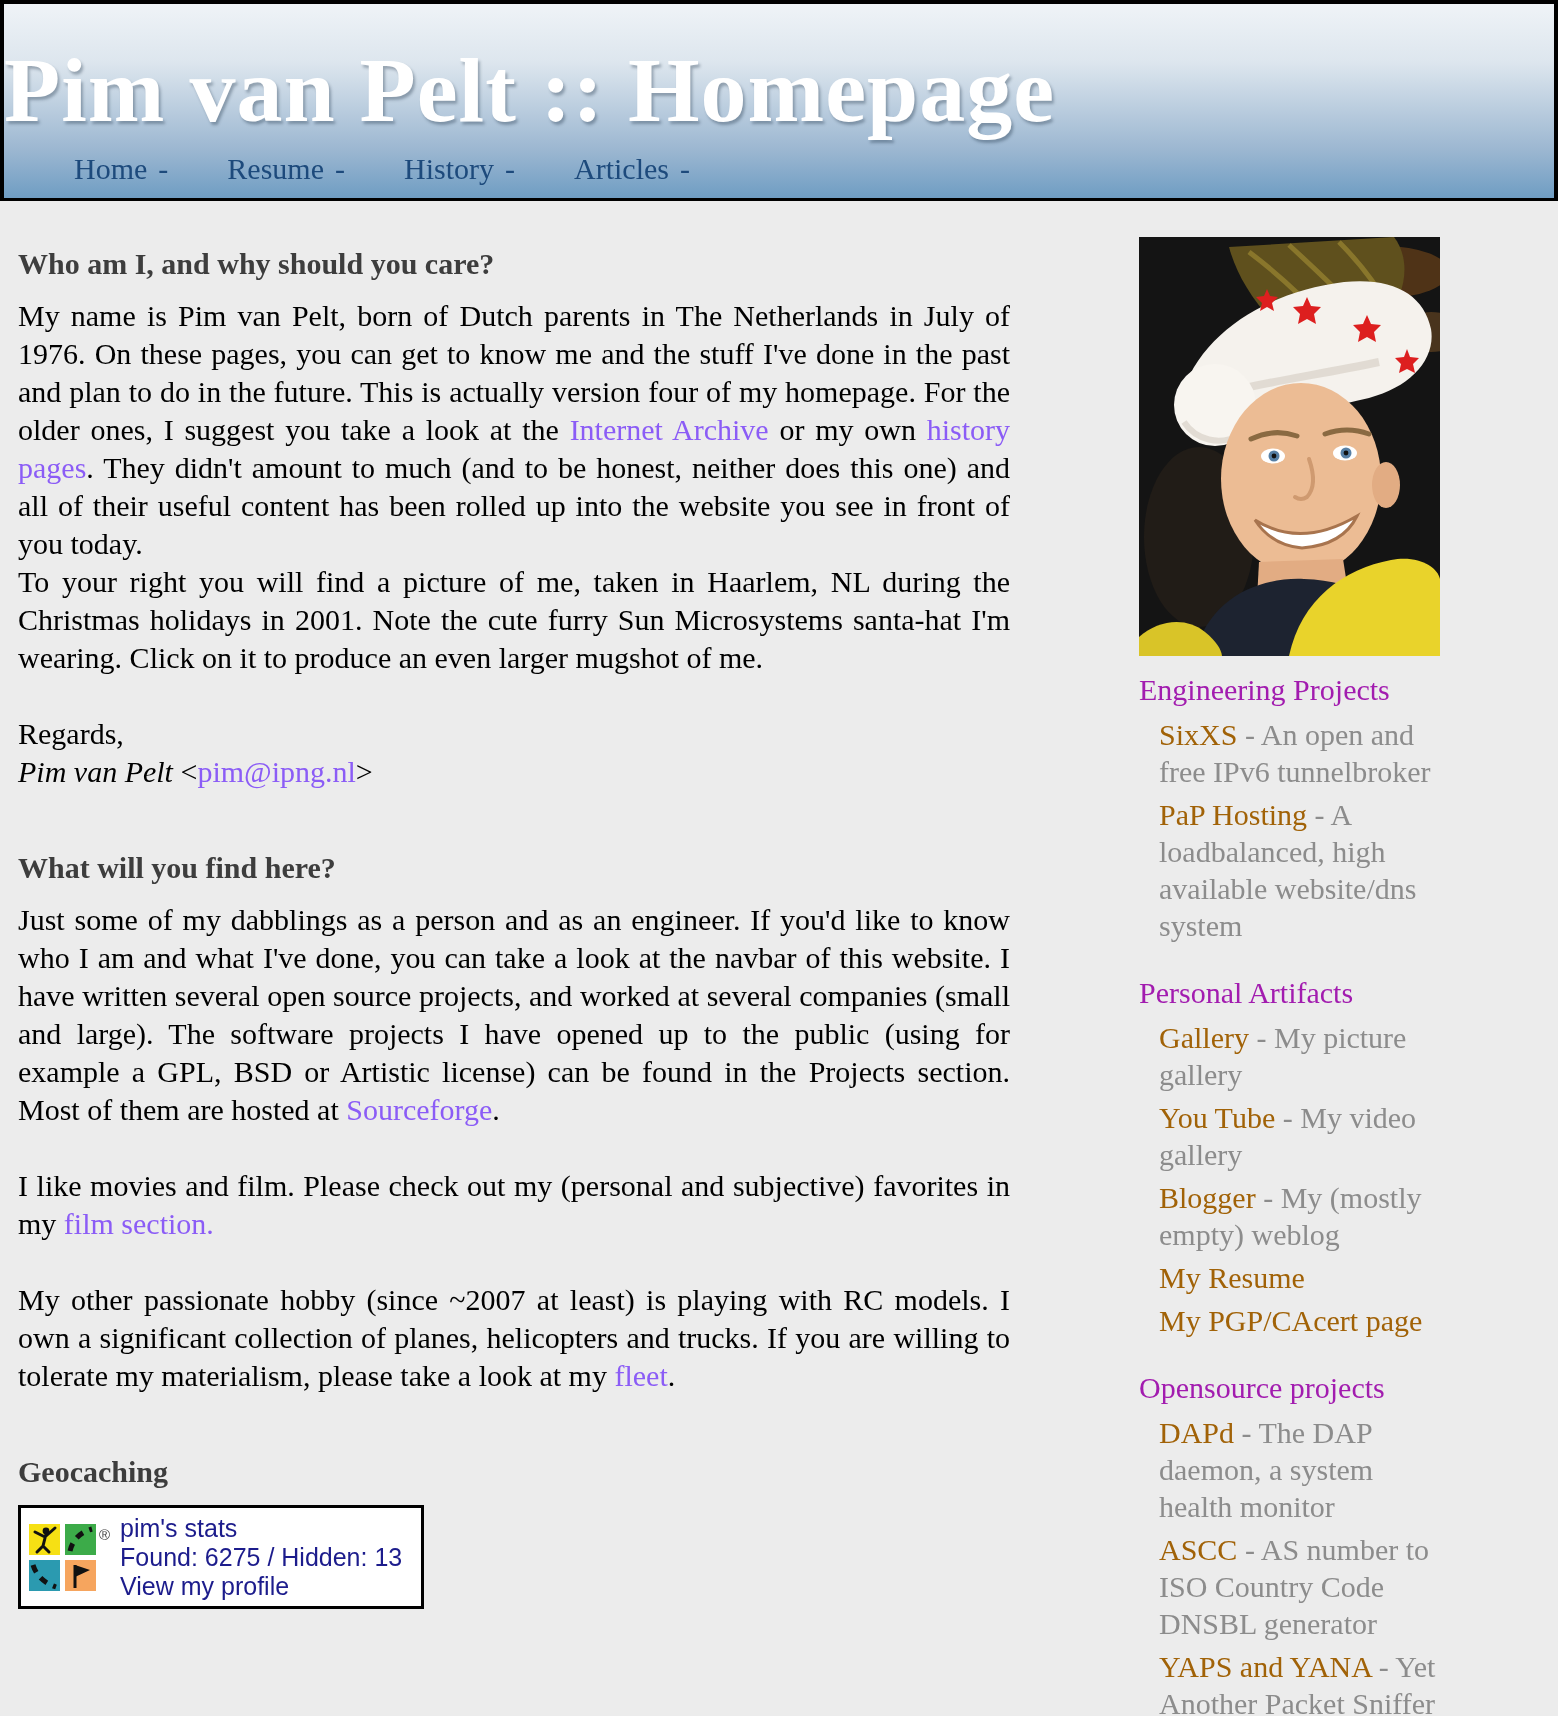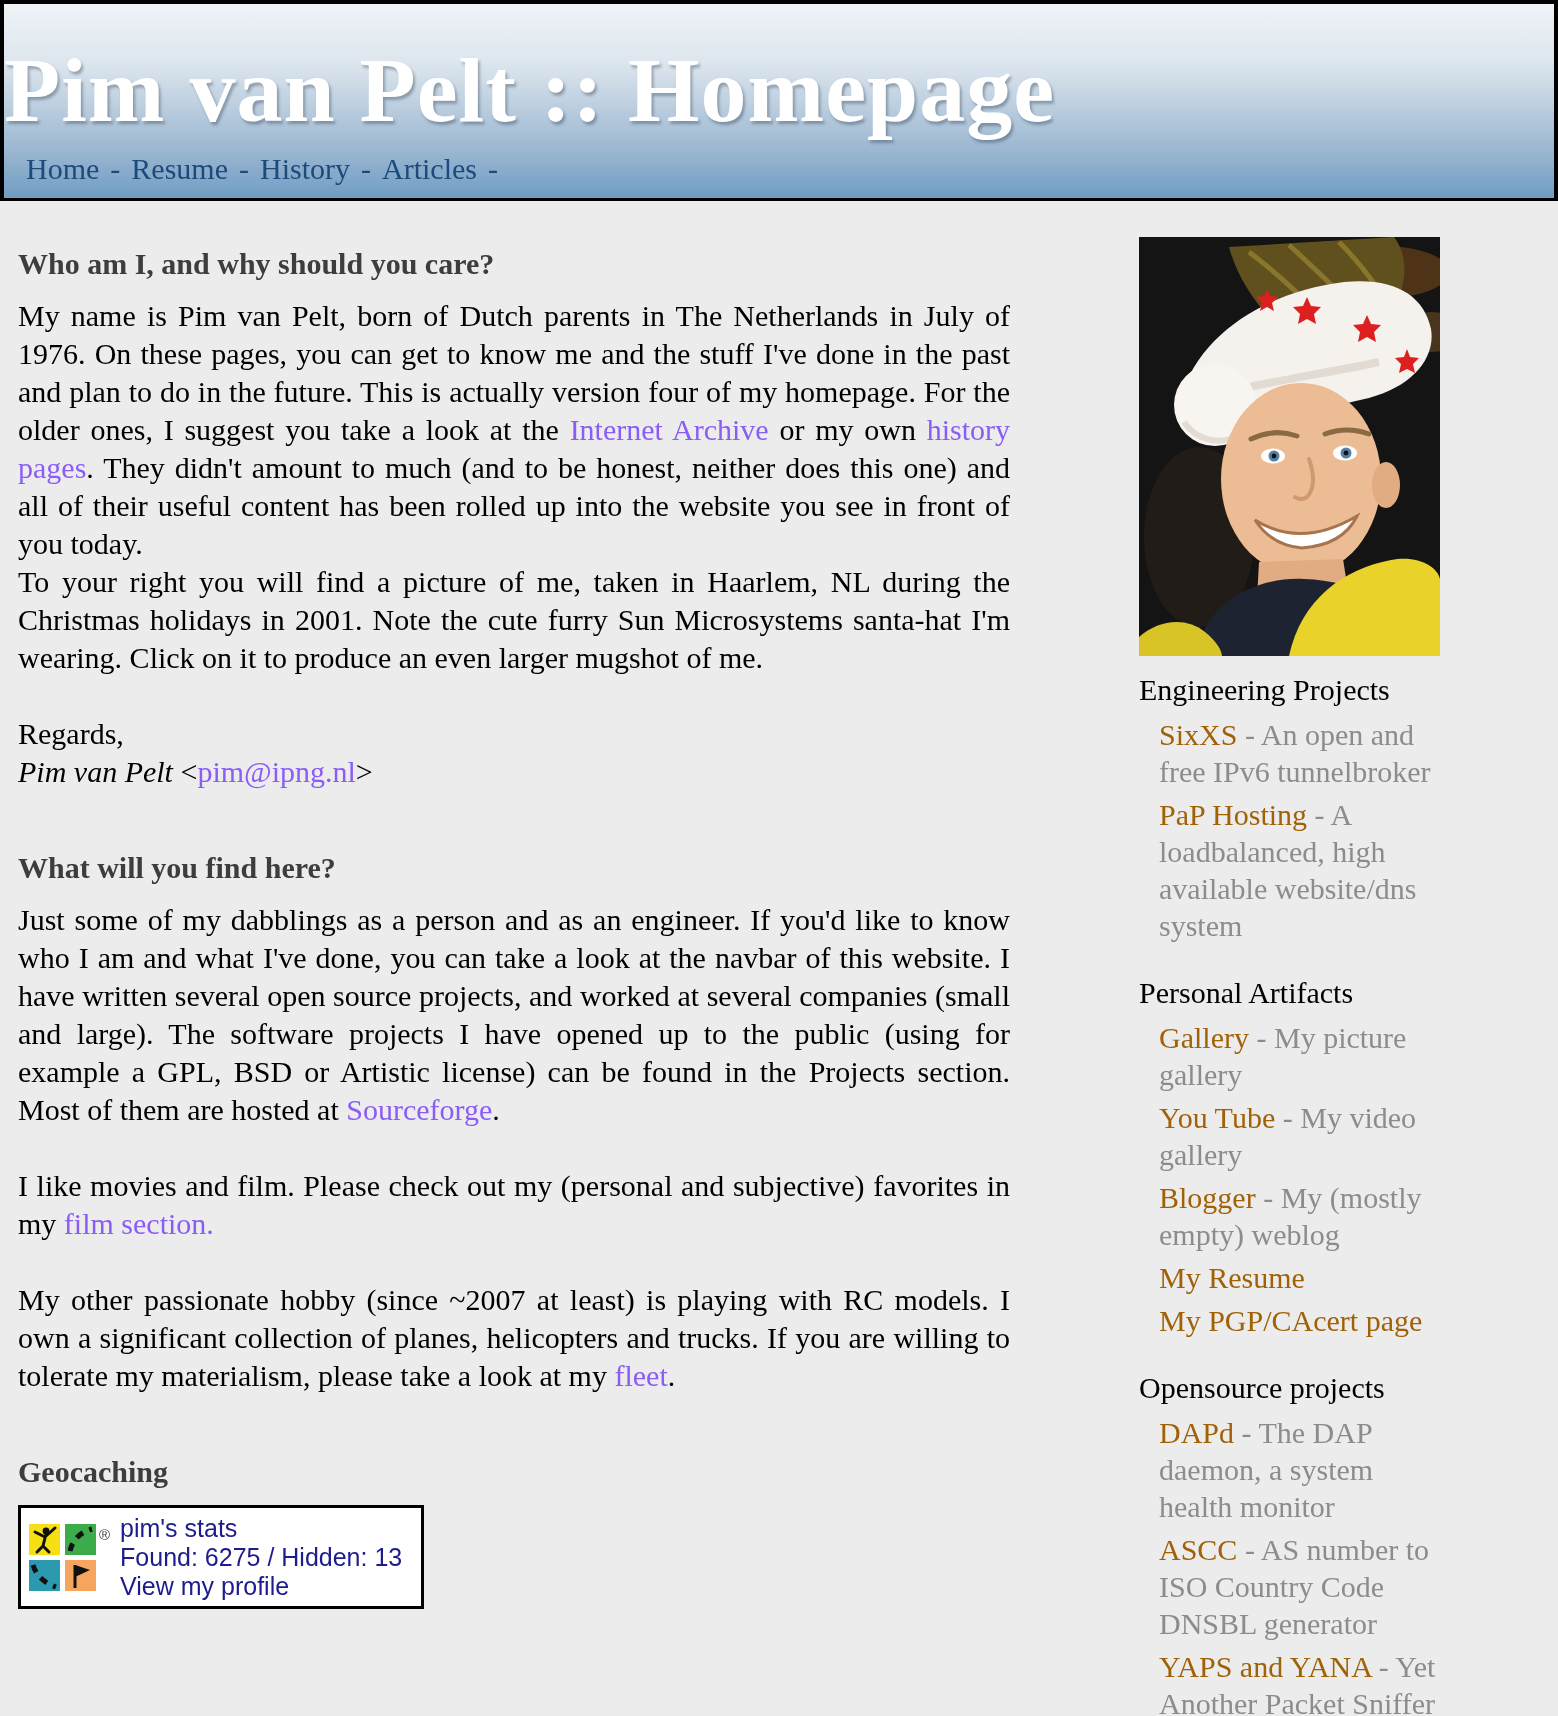--- a/index.html
+++ b/index.html
@@ -24,21 +24,21 @@
     font-size:92px;
     line-height:104px;
     font-weight:bold;
     letter-spacing:1px;
     text-shadow:2px 3px 3px rgba(25,45,65,.35);
   }
   .nav{
     padding:10px 0 12px 22px;
     font-size:30px;
   }
-  .nav a{color:#1d4a7c;text-decoration:none;cursor:pointer;}
+  .nav a{color:#1d4a7c;text-decoration:none;cursor:pointer;margin-left:48px;}
   .navsep{color:#1d4a7c;margin:0 11px;}
   
   .content{
     display:flex;
     align-items:flex-start;
     padding:36px 18px 0 18px;
     min-height:1400px;
     box-sizing:border-box;
   }
   .main{
@@ -100,21 +100,21 @@
   
   .sidebar{
     width:306px;
     flex:none;
     margin-left:129px;
     font-size:30px;
     line-height:37px;
   }
   .photo-wrap{display:block;width:301px;height:419px;cursor:pointer;}
   .photo-wrap svg{display:block;}
-  .group-title{color:#000000;margin:30px 0 8px 0;}
+  .group-title{color:#a21caf;margin:30px 0 8px 0;}
   .group-title.first{margin-top:15px;}
   .sidebar ul{list-style:none;margin:0;padding:0 0 0 20px;}
   .sidebar li{margin:0 0 6px 0;color:#8c8c8c;}
   .slink{color:#a16207;text-decoration:none;cursor:pointer;}
 </style>
 </head>
 <body>
 
 <div class="page">
 

